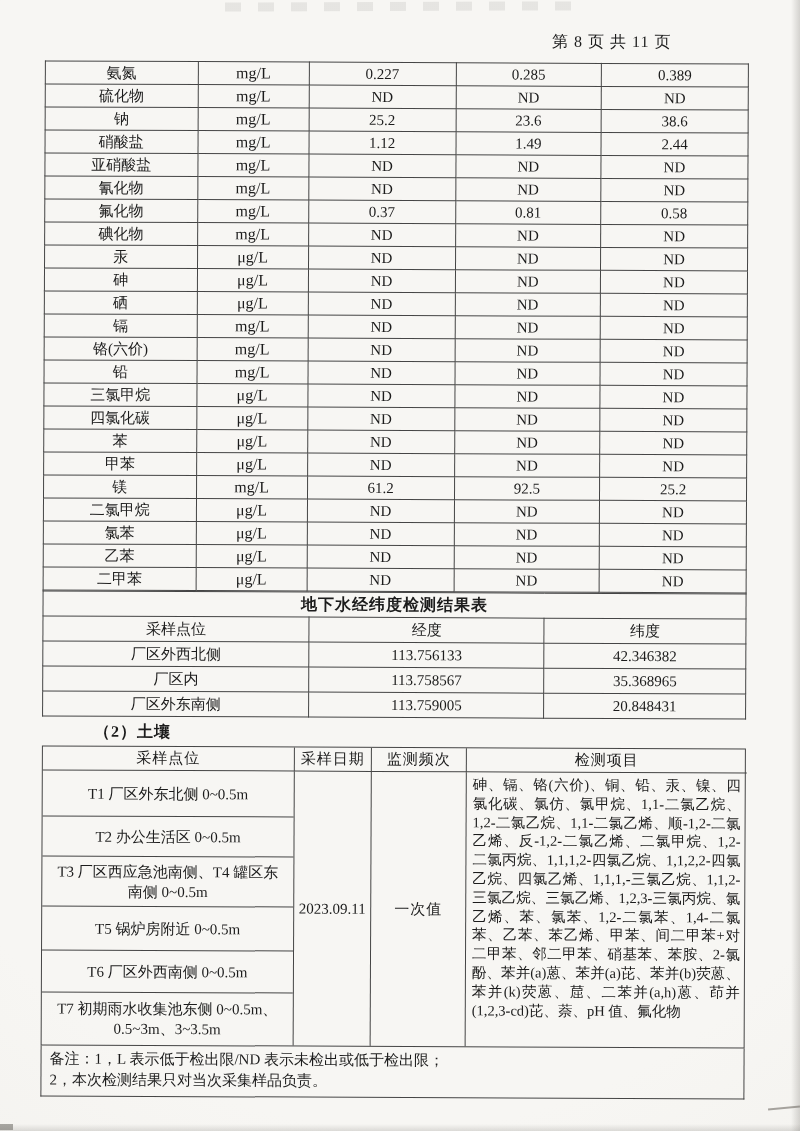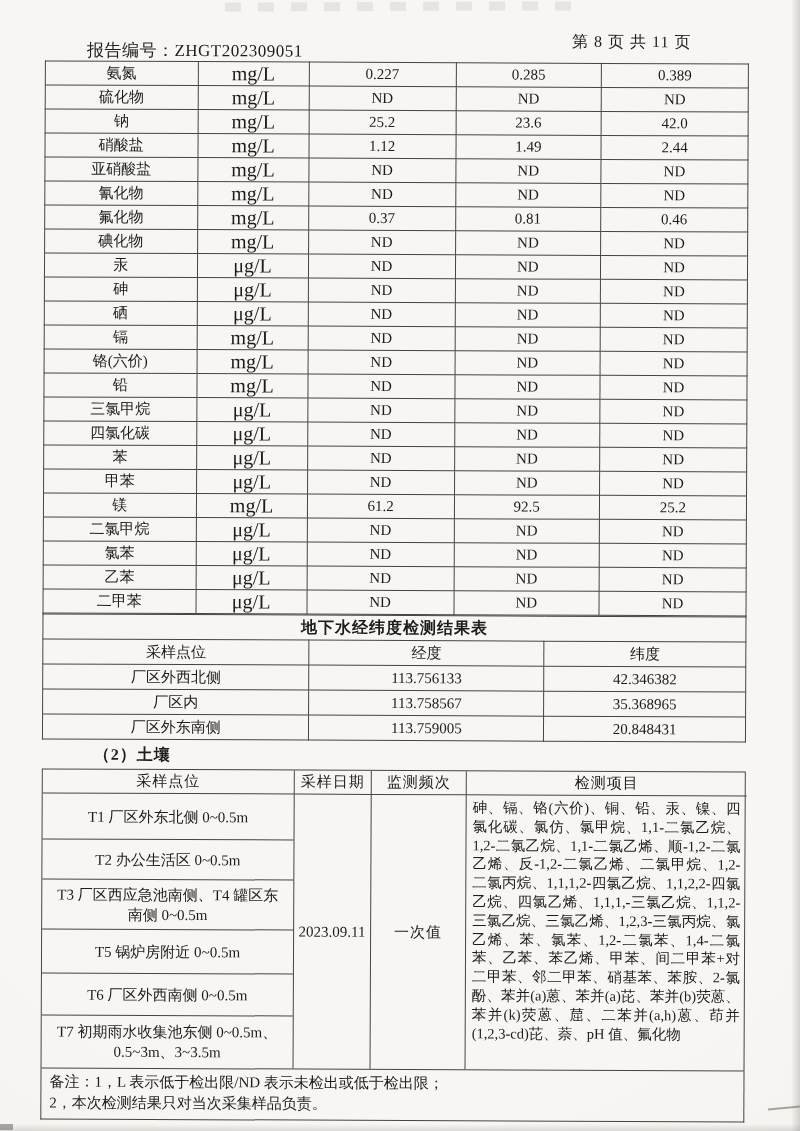--- a/index.html
+++ b/index.html
@@ -21,27 +21,27 @@
   .top-scuff{position:absolute;top:2px;left:225px;width:350px;height:9px;opacity:.75;
     background:repeating-linear-gradient(90deg,#e0dfdc 0 16px, rgba(0,0,0,0) 16px 33px);
     transform:rotate(-.2deg);}
   .corner-bl{position:absolute;left:0;bottom:1px;width:13px;height:6px;background:#5a5751;opacity:.5;}
   .artifact-dash{position:absolute;left:768px;top:1107px;width:32px;height:2px;background:#a5a29d;transform:rotate(-5deg);}
 
   .sheet{position:absolute;left:0;top:0;width:800px;transform:rotate(.25deg);transform-origin:400px 500px;}
 
   .hdr{position:relative;height:62px;}
   .report-no{position:absolute;left:85px;top:40px;font-size:17px;letter-spacing:.5px;}
-  .page-no{position:absolute;left:570px;top:31px;font-size:16px;letter-spacing:1px;}
+  .page-no{position:absolute;left:550px;top:31px;font-size:16px;letter-spacing:1px;}
 
   table{border-collapse:collapse;table-layout:fixed;margin-left:43px;width:704px;}
   td,th{border:1px solid #454545;text-align:center;vertical-align:middle;
         font-weight:normal;font-size:15px;padding:0 2px;overflow:hidden;}
   .main-table td{height:22px;}
-  .main-table .unit{font-size:20px;font-family:Liberation Serif, serif;}
+  .main-table .unit{font-size:16px;font-family:Liberation Serif, serif;}
 
   .gw-table td{height:24px;}
   .gw-title{font-weight:700;font-size:16px;letter-spacing:1px;height:23px;}
 
   .soil-label{margin:5px 0 3px 95px;font-size:16px;font-weight:700;letter-spacing:1px;}
 
   .soil-grid{margin-left:43px;width:704px;display:grid;
     grid-template-columns:252px 77px 95px 280px;
     grid-template-rows:auto auto;
     border:1px solid #454545;box-sizing:border-box;}
@@ -71,23 +71,20 @@
 </style>
 </head>
 <body>
 
 <div class="canvas">
   <div class="top-scuff"></div>
 
   <div class="sheet">
 
     <div class="hdr">
-      <div class="report-no">
-        <span>报告编号：</span><span>ZHGT202309051</span>
-      </div>
       <div class="page-no">第 8 页 共 11 页</div>
     </div>
 
     <table class="main-table">
       <colgroup>
         <col style="width:21.7%">
           <col style="width:15.8%">
           <col style="width:20.9%">
         <col style="width:20.7%">
           <col style="width:20.9%">
@@ -108,21 +105,21 @@
             <td>ND</td>
             <td>ND</td>
             <td>ND</td>
           </tr>
 
           <tr>
             <td>钠</td>
             <td class="unit">mg/L</td>
             <td>25.2</td>
             <td>23.6</td>
-            <td>42.0</td>
+            <td>38.6</td>
           </tr>
 
           <tr>
             <td>硝酸盐</td>
             <td class="unit">mg/L</td>
             <td>1.12</td>
             <td>1.49</td>
             <td>2.44</td>
           </tr>
 
@@ -140,21 +137,21 @@
             <td>ND</td>
             <td>ND</td>
             <td>ND</td>
           </tr>
 
           <tr>
             <td>氟化物</td>
             <td class="unit">mg/L</td>
             <td>0.37</td>
             <td>0.81</td>
-            <td>0.46</td>
+            <td>0.58</td>
           </tr>
 
           <tr>
             <td>碘化物</td>
             <td class="unit">mg/L</td>
             <td>ND</td>
             <td>ND</td>
             <td>ND</td>
           </tr>
 

